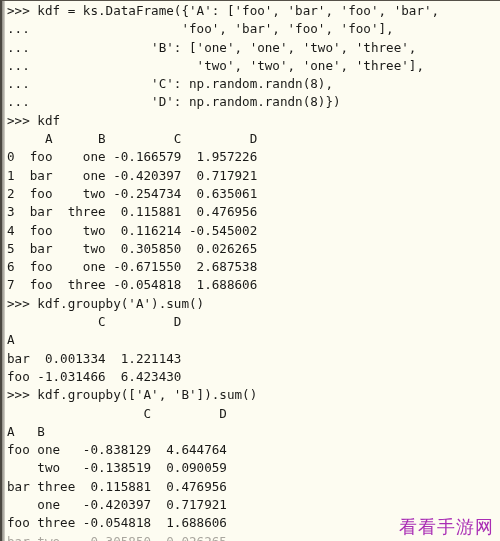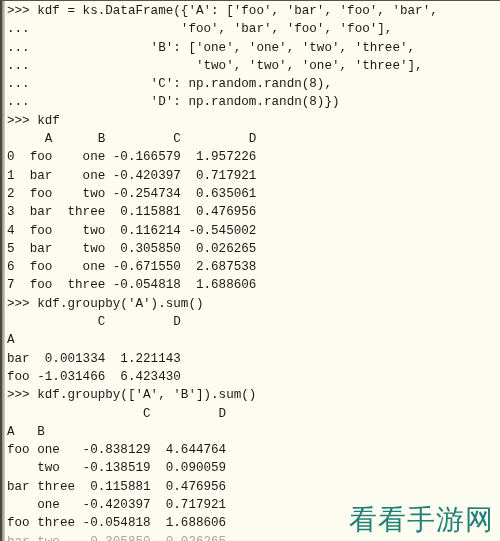--- a/index.html
+++ b/index.html
@@ -38,32 +38,31 @@
     line-height: 18.3px;
     color: #1a1a18;
     white-space: pre;
     letter-spacing: 0px;
     font-family: "DejaVu Sans Mono", "Liberation Mono", monospace;
   }
   .console-line {
     white-space: pre;
     height: 18.3px;
     display: block;
-    font-family: Liberation Mono, monospace;
   }
   .console-line.faded {
     color: #a9a69e;
   }
   #watermark {
     position: absolute;
     right: 6px;
     bottom: 2px;
     font-family: "DejaVu Sans", "Liberation Sans", sans-serif;
-    font-size: 28px;
-    color: #0f766e;
+    font-size: 18px;
+    color: #a21caf;
     opacity: 0.92;
     letter-spacing: 1px;
     white-space: nowrap;
     pointer-events: none;
   }
 </style>
 </head>
 <body>
 
 <div id="terminal-window">

